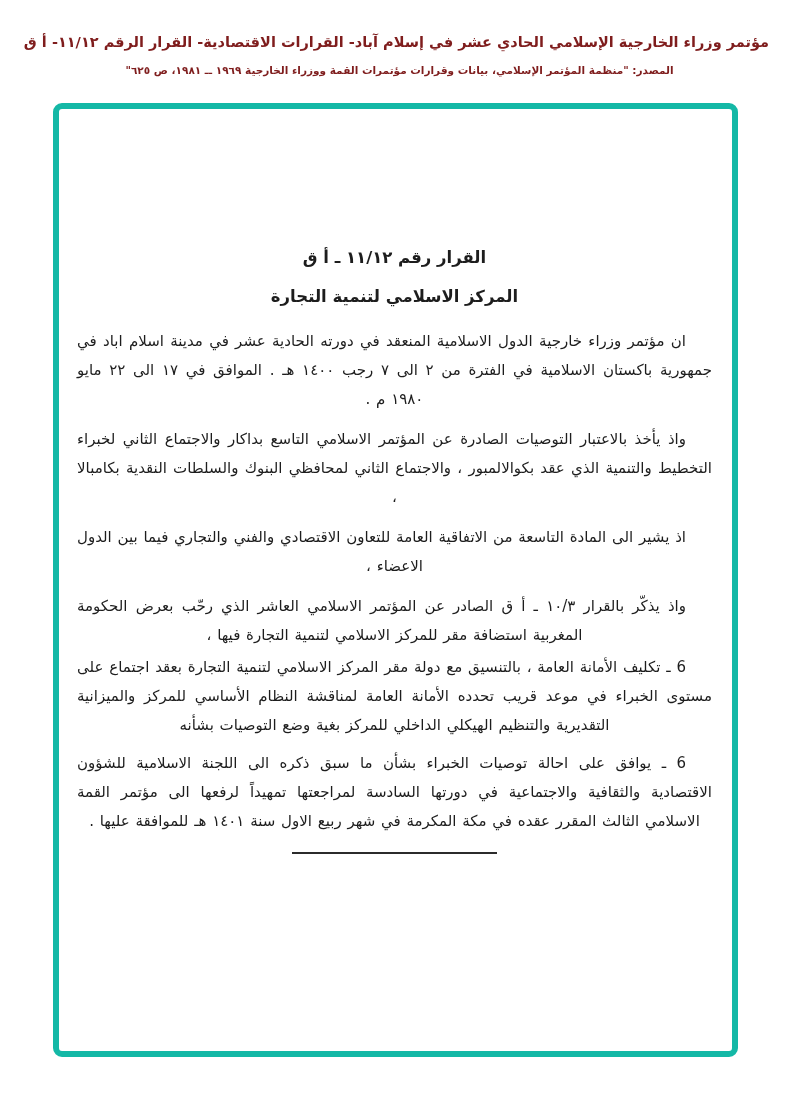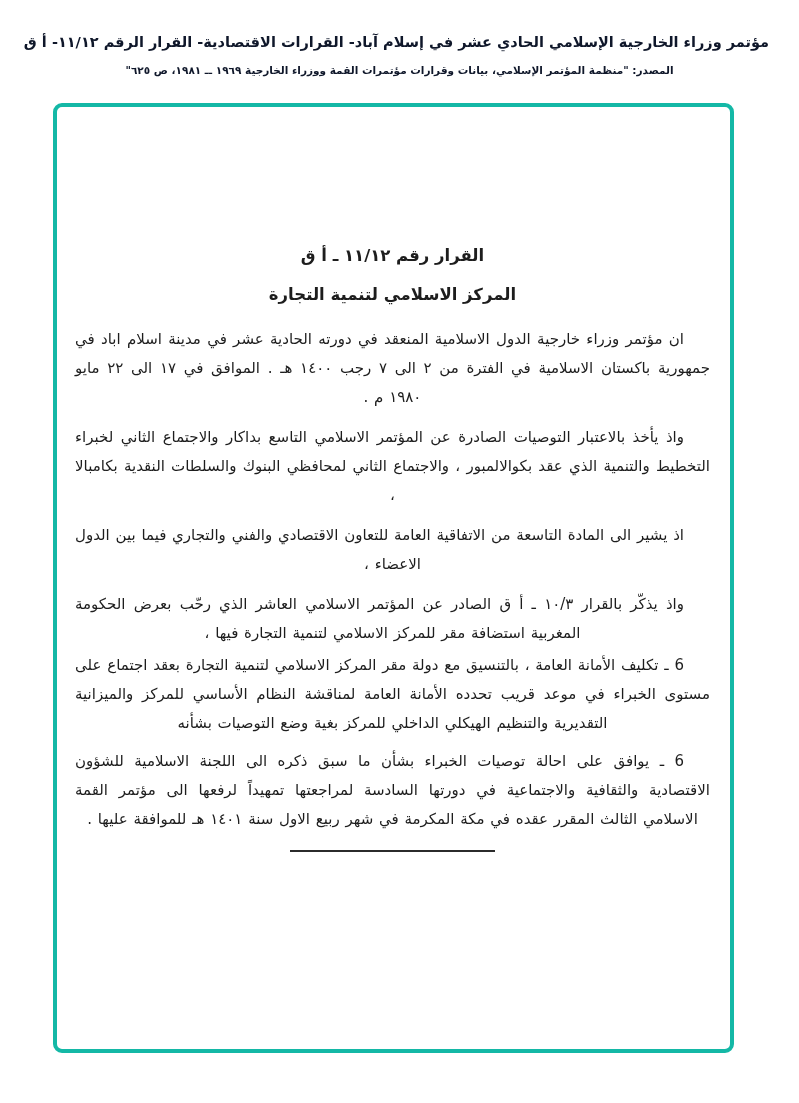--- a/index.html
+++ b/index.html
@@ -17,21 +17,21 @@
     overflow: hidden;
   }
   
   .top-header {
     position: absolute;
     top: 30px;
     left: 30px;
     right: 30px;
     direction: rtl;
     text-align: center;
-    color: #0f172a;
+    color: #7f1d1d;
   }
   .top-header .line1 {
     font-size: 14.5px;
     font-weight: bold;
     line-height: 24px;
     white-space: nowrap;
   }
   .top-header .line2 {
     font-size: 10.5px;
     font-weight: bold;
@@ -39,21 +39,21 @@
     margin-top: 7px;
     white-space: nowrap;
   }
   
   .green-box {
     position: absolute;
     left: 53px;
     top: 103px;
     width: 673px;
     height: 942px;
-    border: 4px solid #14b8a6;
+    border: 6px solid #14b8a6;
     border-radius: 9px;
     background: #ffffff;
   }
   
   .doc {
     position: absolute;
     top: 134px;
     left: 18px;
     right: 20px;
     direction: rtl;

